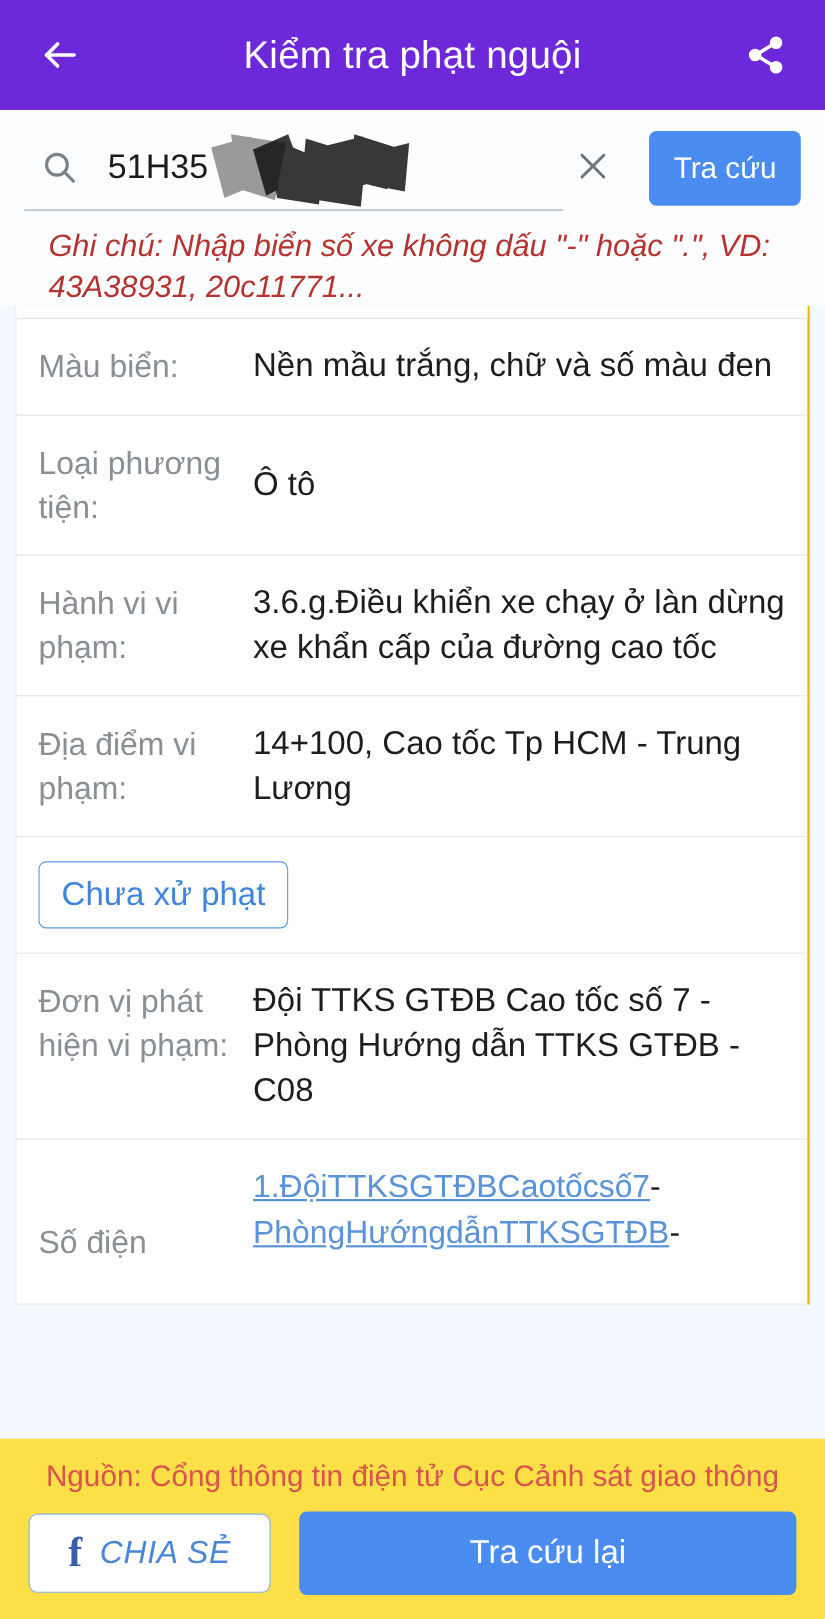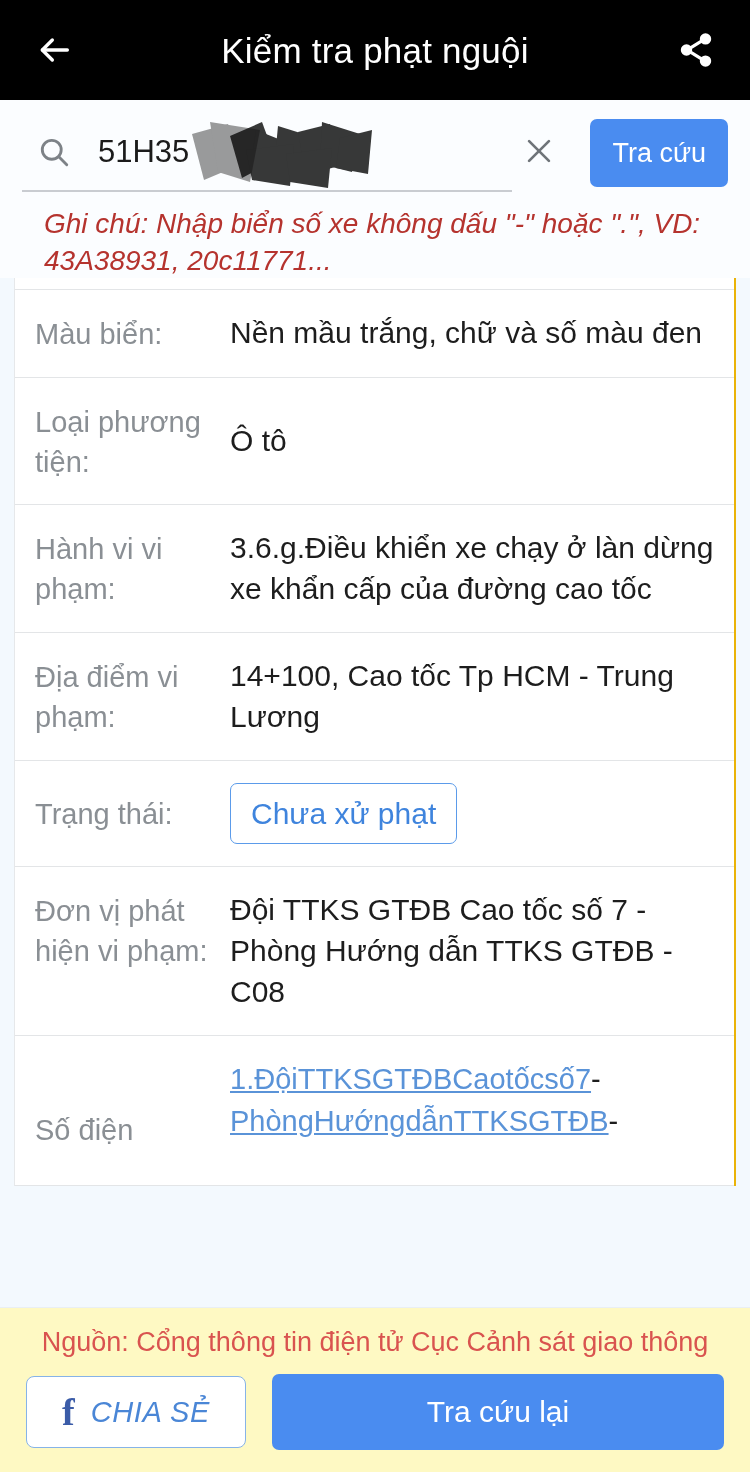--- a/index.html
+++ b/index.html
@@ -16,21 +16,21 @@
     position: relative;
     width: 750px;
     height: 1472px;
     background: #f7fbff;
     overflow: hidden;
   }
 
   
   .appbar {
     height: 100px;
-    background: #000000;
+    background: #6d28d9;
     display: flex;
     align-items: center;
     padding: 0 26px;
     position: relative;
   }
   .appbar-title {
     flex: 1;
     text-align: center;
     color: #ffffff;
     font-size: 35px;
@@ -191,21 +191,21 @@
     line-height: 1.45;
   }
   .link-val { color: #1d1d1d; font-size: 29px; line-height: 1.45; }
 
   
   .bottom-bar {
     position: absolute;
     left: 0;
     right: 0;
     bottom: 0;
-    background: #fef9c3;
+    background: #fde047;
     padding: 10px 26px 22px 26px;
     box-shadow: 0 -1px 0 rgba(0,0,0,0.04);
   }
   .source-text {
     text-align: center;
     color: #d9534f;
     font-size: 27px;
     padding: 8px 0 16px 0;
     line-height: 1.2;
   }
@@ -341,21 +341,20 @@
         <div class="row-label">Hành vi vi phạm:</div>
         <div class="row-value">3.6.g.Điều khiển xe chạy ở làn dừng xe khẩn cấp của đường cao tốc</div>
       </div>
 
       <div class="row">
         <div class="row-label">Địa điểm vi phạm:</div>
         <div class="row-value">14+100, Cao tốc Tp HCM - Trung Lương</div>
       </div>
 
       <div class="row center-v">
-        <div class="row-label">Trạng thái:</div>
         <div class="row-value">
           <span class="status-badge">Chưa xử phạt</span>
         </div>
       </div>
 
       <div class="row">
         <div class="row-label">Đơn vị phát hiện vi phạm:</div>
         <div class="row-value">Đội TTKS GTĐB Cao tốc số 7 - Phòng Hướng dẫn TTKS GTĐB - C08</div>
       </div>
 

